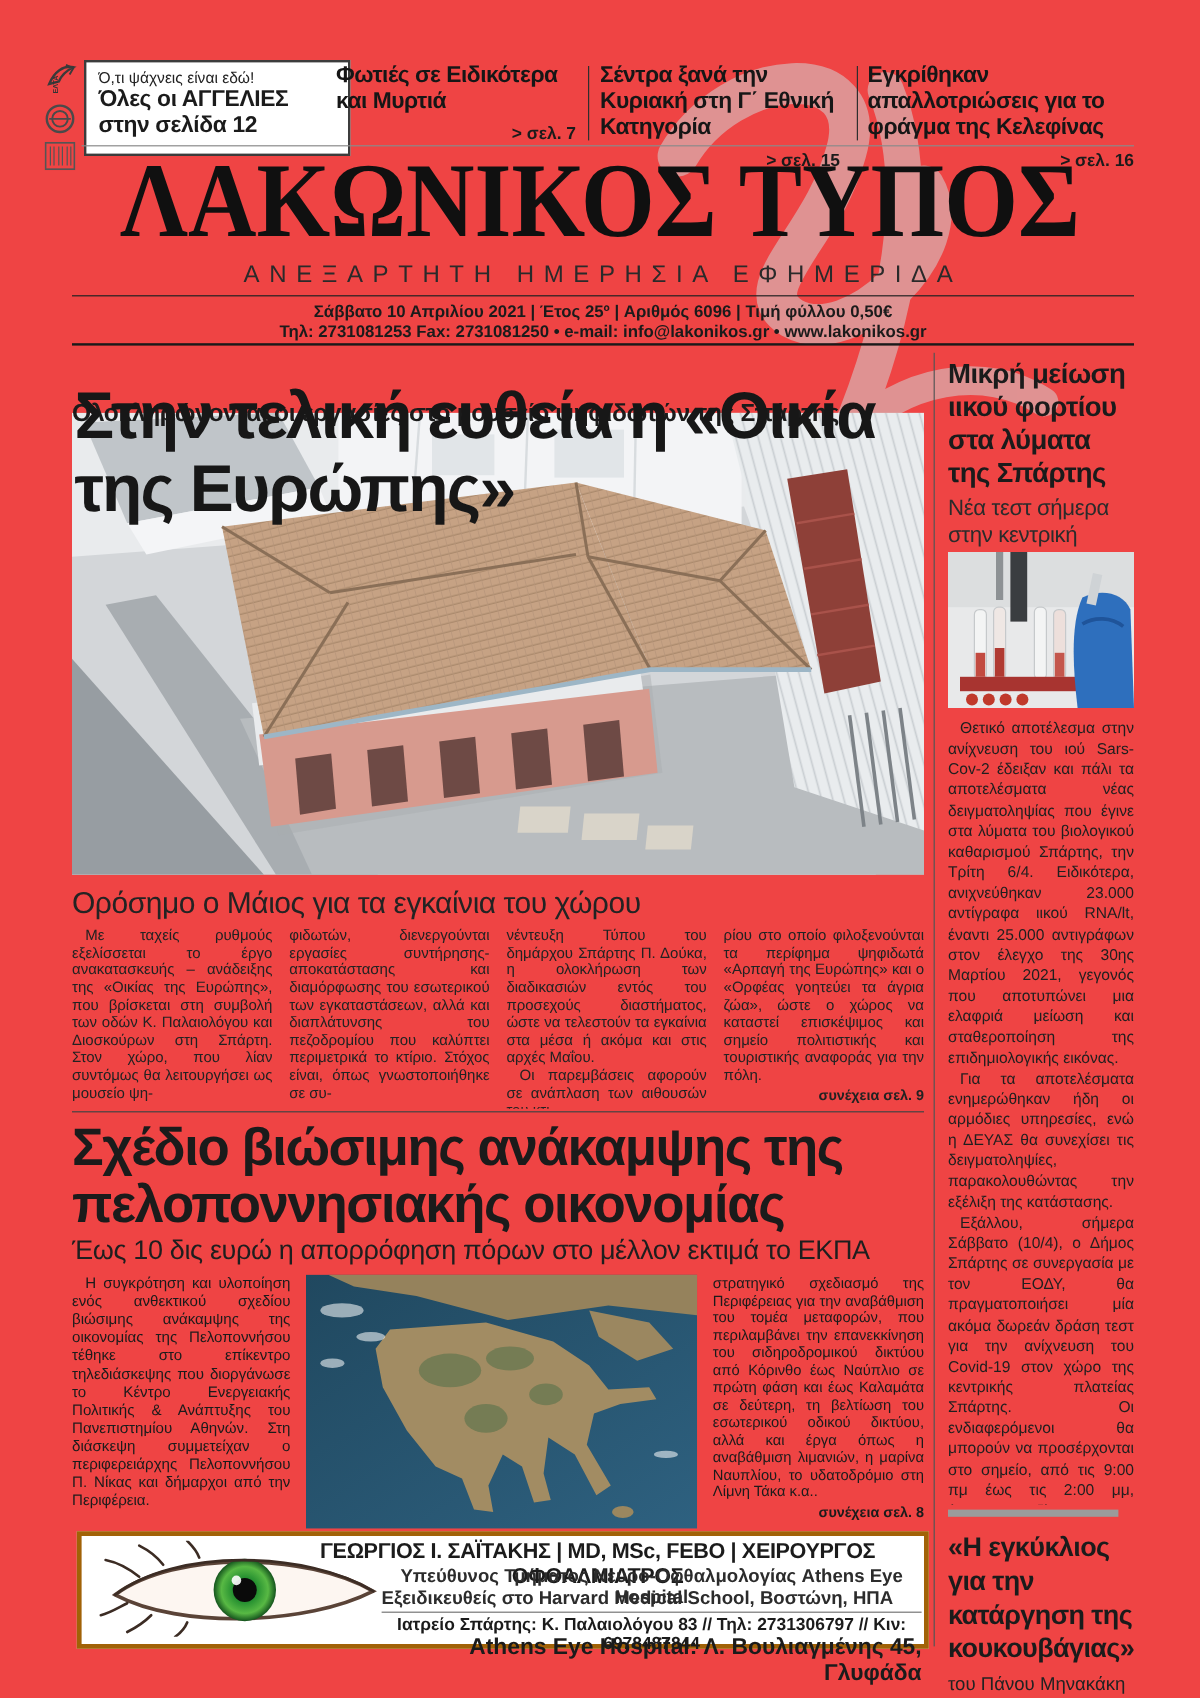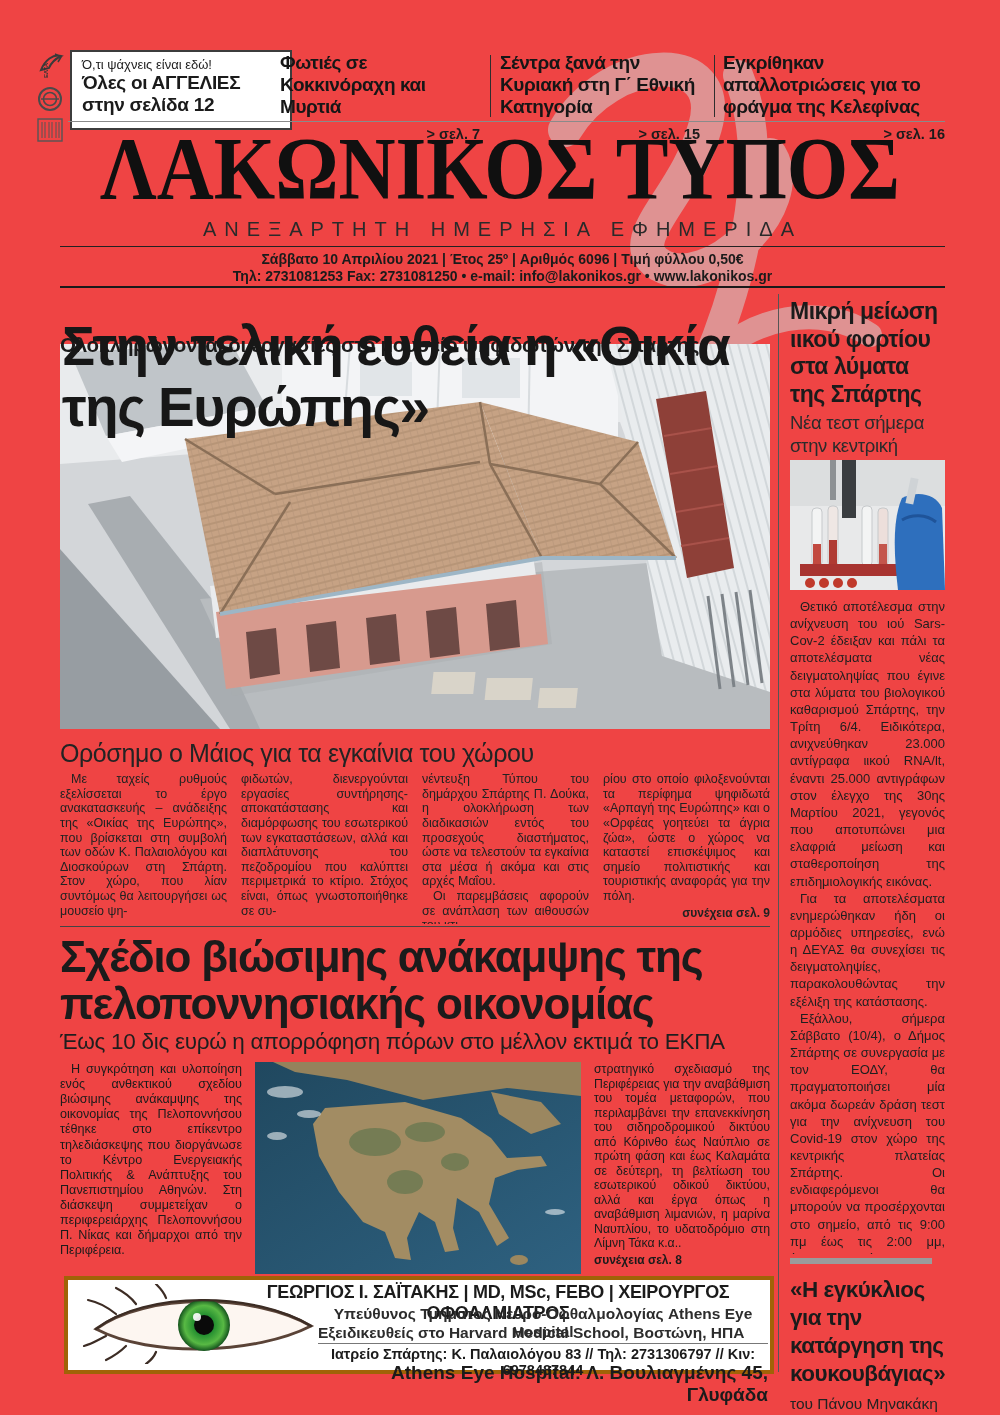--- a/index.html
+++ b/index.html
@@ -105,21 +105,21 @@
     </svg>
   </div>
 
   <div class="abs adbox">
     <div class="l1">Ό,τι ψάχνεις είναι εδώ!</div>
     <div class="l2">Όλες οι ΑΓΓΕΛΙΕΣ</div>
     <div class="l3">στην σελίδα 12</div>
   </div>
 
   <div class="abs teaser" style="left:280px;width:200px;">
-    <div class="tt">Φωτιές σε Κοκκινόραχη και Μυρτιά</div>
+    <div class="tt">Φωτιές σε Ειδικότερα και Μυρτιά</div>
     <div class="pg">&gt; σελ. 7</div>
   </div>
   <div class="abs vdiv" style="left:490px;"></div>
   <div class="abs teaser" style="left:500px;width:200px;">
     <div class="tt">Σέντρα ξανά την Κυριακή στη Γ΄ Εθνική Κατηγορία</div>
     <div class="pg">&gt; σελ. 15</div>
   </div>
   <div class="abs vdiv" style="left:714px;"></div>
   <div class="abs teaser" style="left:723px;width:222px;">
     <div class="tt">Εγκρίθηκαν απαλλοτριώσεις για το φράγμα της Κελεφίνας</div>
@@ -271,21 +271,21 @@
         <g fill="#ffffff" opacity="0.55">
           <ellipse cx="30" cy="30" rx="18" ry="6"></ellipse>
             <ellipse cx="54" cy="52" rx="12" ry="4"></ellipse>
           <ellipse cx="22" cy="74" rx="10" ry="4"></ellipse>
             <ellipse cx="300" cy="150" rx="10" ry="3"></ellipse>
         </g>
       </svg>
 
       <div class="c-right">
         <p style="margin:0;">στρατηγικό σχεδιασμό της Περιφέρειας για την αναβάθμιση του τομέα μεταφορών, που περιλαμβάνει την επανεκκίνηση του σιδηροδρομικού δικτύου από Κόρινθο έως Ναύπλιο σε πρώτη φάση και έως Καλαμάτα σε δεύτερη, τη βελτίωση του εσωτερικού οδικού δικτύου, αλλά και έργα όπως η αναβάθμιση λιμανιών, η μαρίνα Ναυπλίου, το υδατοδρόμιο στη Λίμνη Τάκα κ.α..</p>
-        <p class="cont" style="font-weight:bold;font-size:12px;margin:2px 0 0;">συνέχεια σελ. 8</p>
+        <p class="cont" style="text-align:right;font-weight:bold;font-size:12px;margin:2px 0 0;">συνέχεια σελ. 8</p>
       </div>
     </div>
 
     <div class="abs adband">
       <svg class="eye" viewBox="0 0 250 80">
         <defs>
           <radialGradient id="iris" cx="0.5" cy="0.5" r="0.5">
             <stop offset="0" stop-color="#0c3f14"></stop>
               <stop offset="0.35" stop-color="#1f8a2e"></stop>
             <stop offset="0.75" stop-color="#58b944"></stop>

